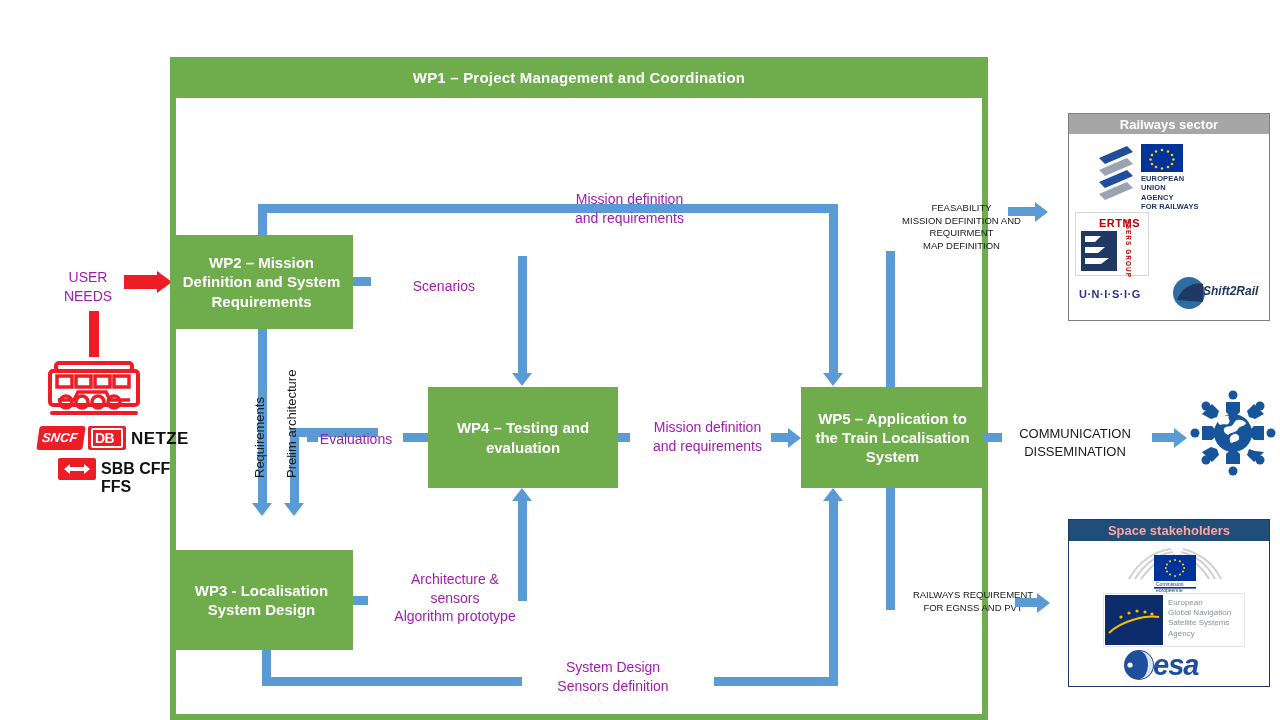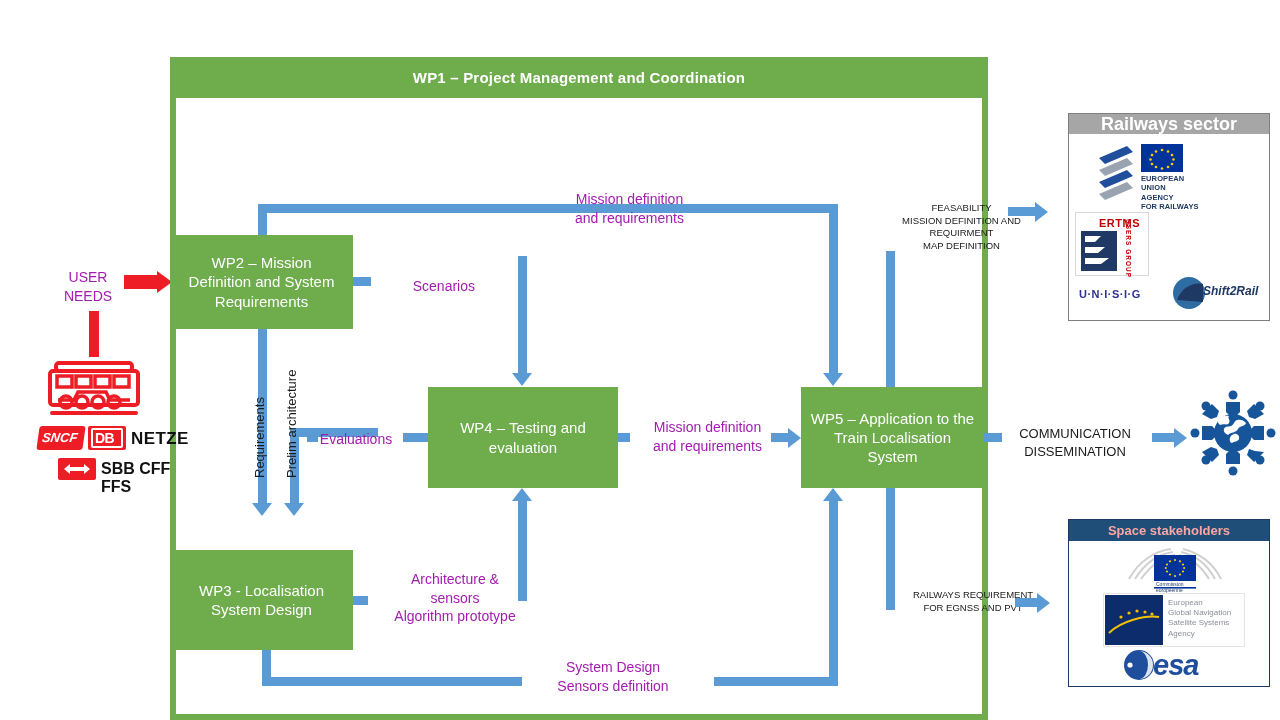--- a/index.html
+++ b/index.html
@@ -20,21 +20,21 @@
   #wp1-header{
     left:170px;top:57px;width:818px;height:41px;
     background:#6EAC4C;color:#ffffff;
     display:flex;align-items:center;justify-content:center;
     font-weight:bold;font-size:15px;letter-spacing:0.2px;
     box-sizing:border-box;
   }
 
   
   .wpbox{
-    background:#6EAC4C;color:#ffffff;font-weight:normal;
+    background:#6EAC4C;color:#ffffff;font-weight:bold;
     display:flex;align-items:center;justify-content:center;
     text-align:center;line-height:1.28;font-size:15px;
     box-sizing:border-box;padding:4px 9px;
   }
   #wp2-box{left:170px;top:235px;width:183px;height:94px;}
   #wp3-box{left:170px;top:550px;width:183px;height:100px;}
   #wp4-box{left:428px;top:387px;width:190px;height:101px;}
   #wp5-box{left:801px;top:387px;width:183px;height:101px;}
 
   
@@ -63,21 +63,21 @@
   }
   .rot{
     transform-origin:0 0;transform:rotate(-90deg);
     font-size:13px;color:#1a1a1a;white-space:nowrap;
   }
 
   
   .panel{background:#ffffff;box-sizing:border-box;}
   #rail-panel{left:1068px;top:113px;width:202px;height:208px;border:1px solid #7f7f7f;}
   #rail-panel-title{
-    height:20px;background:#A6A6A6;color:#ffffff;font-weight:bold;font-size:18px;
+    height:20px;background:#A6A6A6;color:#ffffff;font-weight:bold;font-size:13px;
     display:flex;align-items:center;justify-content:center;
   }
   #space-panel{left:1068px;top:519px;width:202px;height:168px;border:1px solid #1F3864;}
   #space-panel-title{
     height:21px;background:#1F4E79;color:#fca5a5;font-weight:bold;font-size:13px;
     display:flex;align-items:center;justify-content:center;
   }
   .panel-body{position:relative;width:100%;height:calc(100% - 21px);}
 
   

